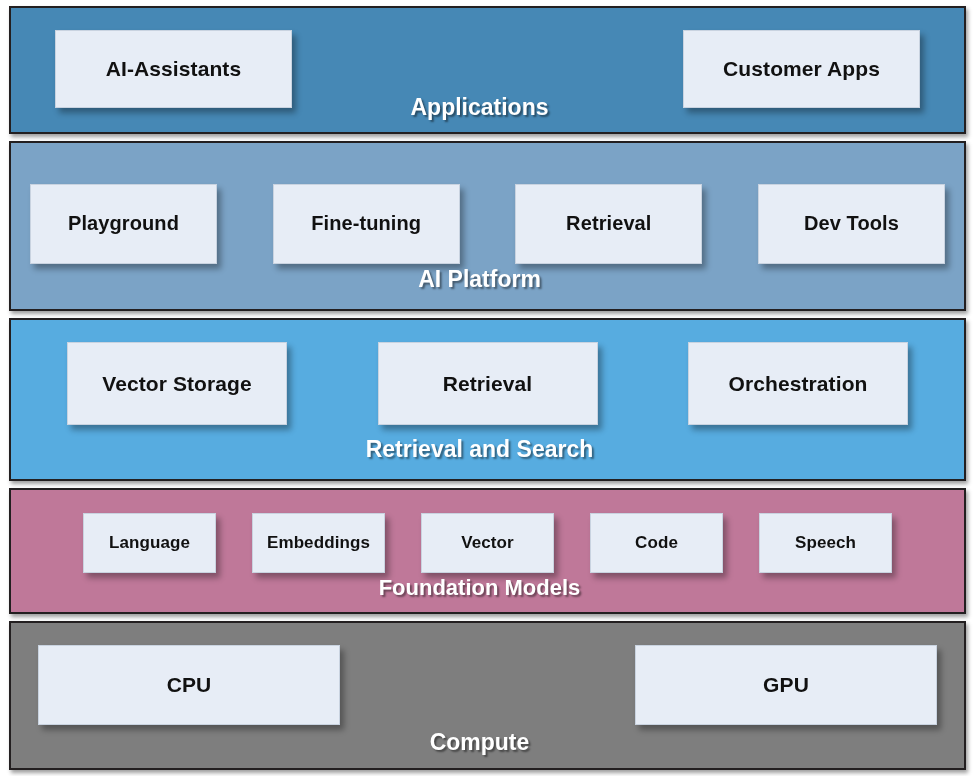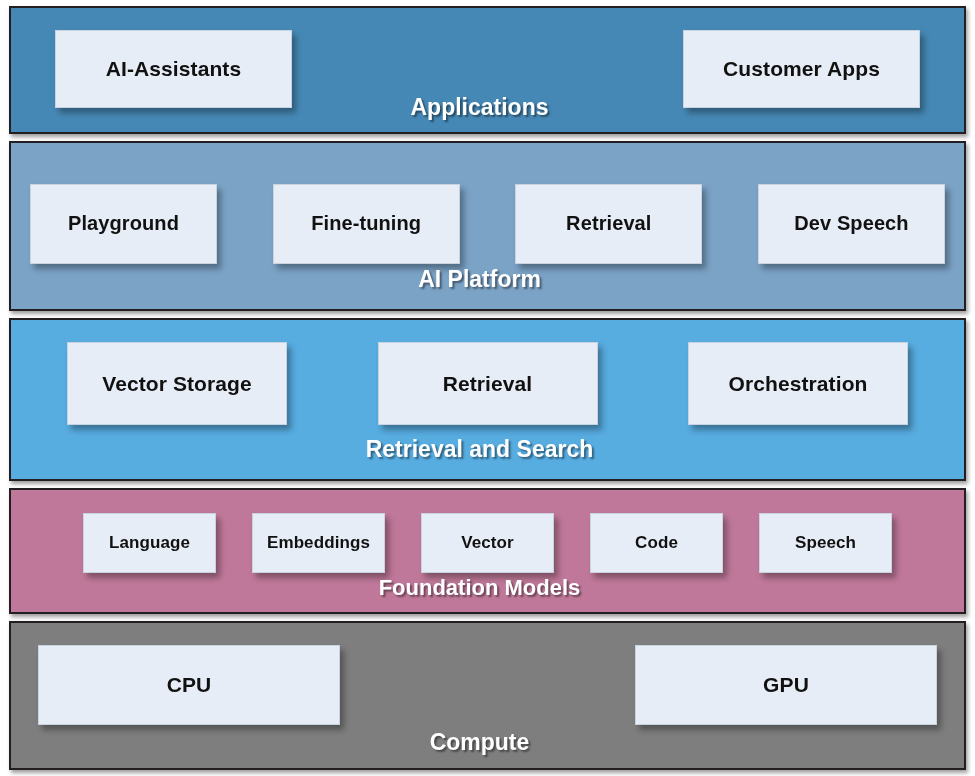--- a/index.html
+++ b/index.html
@@ -110,21 +110,21 @@
       <div class="box">Customer Apps</div>
     </div>
     <div class="layer-label">Applications</div>
   </div>
 
   <div class="layer" id="layer-platform" style="background: rgb(123, 163, 198);">
     <div class="boxrow">
       <div class="box">Playground</div>
       <div class="box">Fine-tuning</div>
       <div class="box">Retrieval</div>
-      <div class="box">Dev Speech</div>
+      <div class="box">Dev Tools</div>
     </div>
     <div class="layer-label">AI Platform</div>
   </div>
 
   <div class="layer" id="layer-retrieval" style="background: rgb(87, 172, 224);">
     <div class="boxrow">
       <div class="box">Vector Storage</div>
       <div class="box">Retrieval</div>
       <div class="box">Orchestration</div>
     </div>

